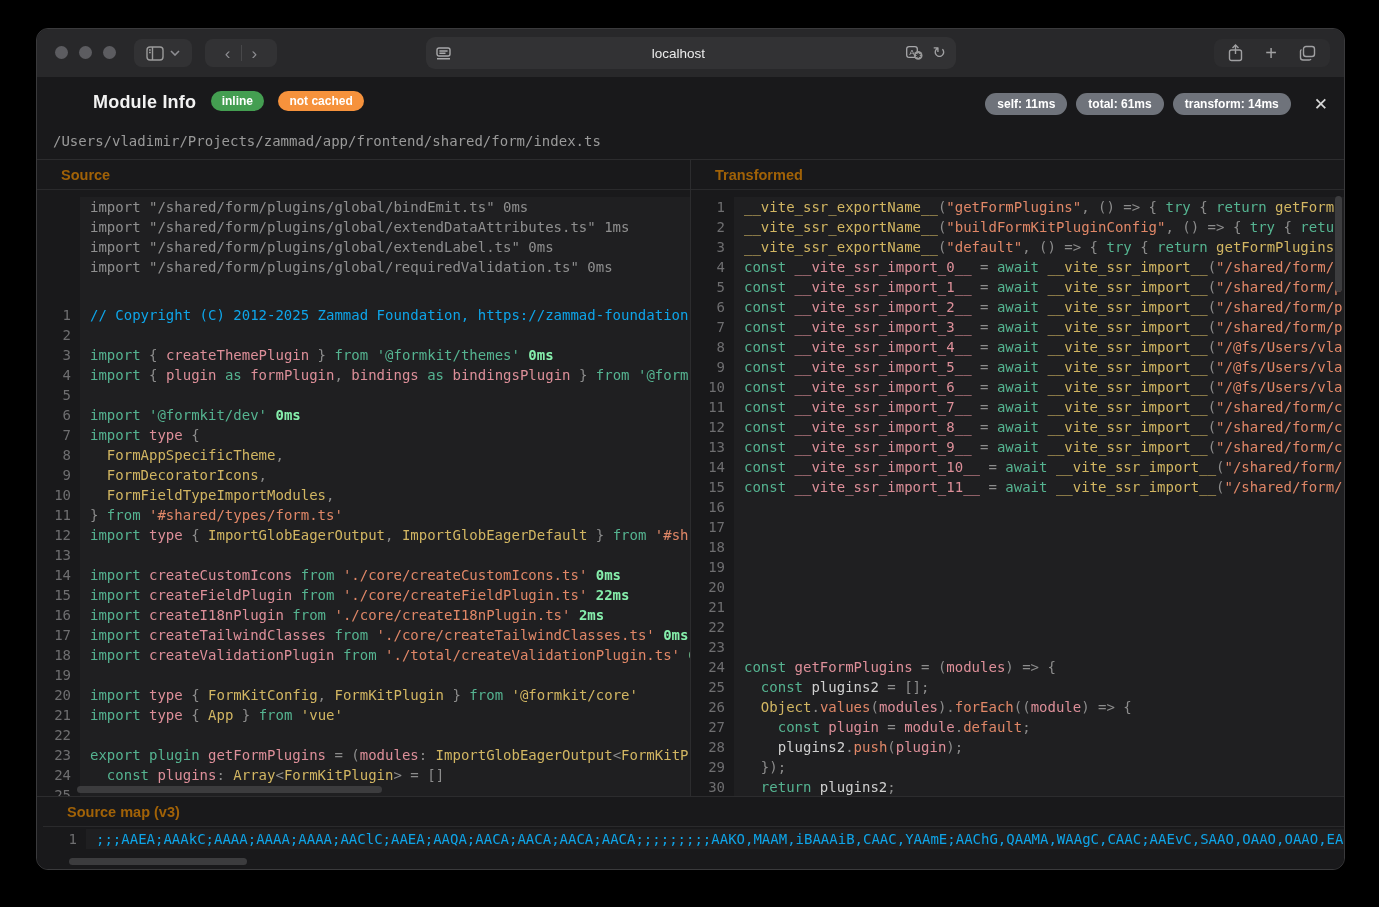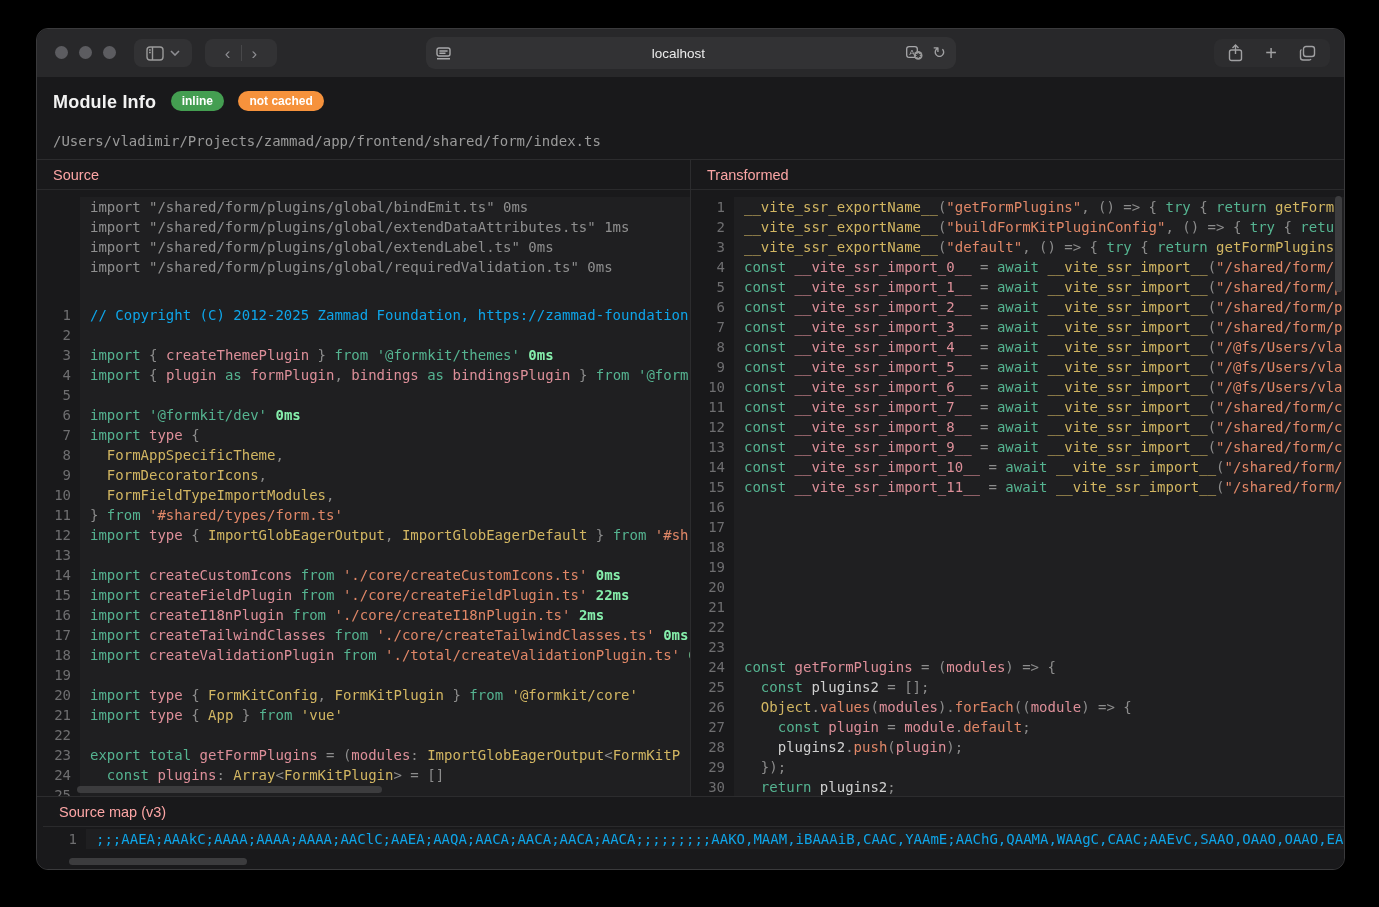--- a/index.html
+++ b/index.html
@@ -22,39 +22,39 @@
   .url-bar{position:absolute;left:389px;top:8px;width:530px;height:32px;background:#323234;
     border-radius:9px;display:flex;align-items:center;padding:0 10px;box-sizing:border-box;color:#a8a8aa;}
   .url-text{flex:1;text-align:center;color:#ececec;font-size:13.5px;}
   .url-right{display:flex;align-items:center;gap:10px;}
   .right-icons{position:absolute;right:14px;top:10px;height:28px;display:flex;align-items:center;
     gap:22px;background:#2d2d2f;border-radius:8px;padding:0 14px;color:#9b9b9b;}
   .gl{font-size:16px;line-height:1;color:#a0a0a2;}
   svg.ic{display:block;}
   
   .content{position:absolute;top:48px;left:0;right:0;bottom:0;background:#19191b;}
-  .mi-header{position:relative;padding:14px 16px 0 16px;height:34px;}
+  .mi-header{position:relative;padding:14px 16px 0 16px;height:34px;margin-left:40px;}
   .mi-title{font-size:18px;font-weight:bold;color:#f2f2f2;letter-spacing:.2px;}
   .badge{display:inline-block;margin-left:10px;padding:3px 11px;border-radius:999px;
     font-size:12px;font-weight:bold;color:#fff;vertical-align:3px;}
   .badge-green{background:#449e51;}
   .badge-orange{background:#f6923c;}
   .mi-right{position:absolute;right:16px;top:16px;display:flex;align-items:center;gap:9px;}
   .pill{background:rgba(158,165,175,.65);color:#fff;font-size:12px;font-weight:bold;
     padding:4px 12px;border-radius:999px;}
   .close-x{margin-left:14px;color:#d8d8d8;font-size:17px;cursor:default;line-height:1;}
   .mi-path{padding:8px 16px 0 16px;font-family:"DejaVu Sans Mono",monospace;font-size:14px;color:#9a9a9a;}
   
   .panels{position:absolute;top:82px;left:0;right:0;bottom:72px;display:flex;
     border-top:1px solid #2c2c2e;border-bottom:1px solid #2c2c2e;}
   .panel{position:relative;overflow:hidden;box-sizing:border-box;}
   .panel-src{width:654px;border-right:1px solid #2c2c2e;}
   .panel-tr{flex:1;}
-  .panel-title{height:29px;display:flex;align-items:center;padding:0 16px;font-size:14.5px;
-    font-weight:normal;color:#fca5a5;border-bottom:1px solid #2a2a2c;}
+  .panel-title{height:29px;display:flex;align-items:center;padding:0 24px;font-size:14.5px;
+    font-weight:bold;color:#a16207;border-bottom:1px solid #2a2a2c;}
   .panel-body{position:absolute;top:30px;left:0;right:0;bottom:0;overflow:hidden;padding-top:7px;}
   
   .cl{display:flex;height:20px;line-height:20px;font-family:"DejaVu Sans Mono",monospace;font-size:14px;}
   .ln{flex:0 0 34px;text-align:right;padding-right:9px;color:#6e6e70;}
   .ct{flex:1 1 auto;background:#1f1f21;padding-left:10px;white-space:pre;overflow:hidden;}
   .gaprow{height:28px;}
   .gaprow .ct{height:28px;}
   .sg-g{color:#55b491;} .sg-i{color:#dd8f99;} .sg-s{color:#e08767;} .sg-y{color:#d2b662;}
   .sg-p{color:#8c8c8c;} .sg-c{color:#0ea5e9;} .sg-d{color:#86efac;font-weight:bold;} .sg-t{color:#cfcfcf;}
   .sg-dep{color:#8f8f8f;}
@@ -138,20 +138,26 @@
           </svg>
         </span>
       </div>
     </div>
 
     <div class="content">
       <div class="mi-header">
         <span class="mi-title">Module Info</span>
         <span class="badge badge-green">inline</span>
         <span class="badge badge-orange">not cached</span>
+        <span class="mi-right">
+          <span class="pill">self: 11ms</span>
+          <span class="pill">total: 61ms</span>
+          <span class="pill">transform: 14ms</span>
+          <span class="close-x">✕</span>
+        </span>
       </div>
       <div class="mi-path">/Users/vladimir/Projects/zammad/app/frontend/shared/form/index.ts</div>
 
       <div class="panels">
         <div class="panel panel-src">
           <div class="panel-title">Source</div>
           <div class="panel-body">
               <div class="cl">
                 <span class="ln"></span>
                 <span class="ct"><span class="sg-dep">import "/shared/form/plugins/global/bindEmit.ts" 0ms</span></span>
@@ -255,21 +261,21 @@
               <div class="cl">
                 <span class="ln">21</span>
                 <span class="ct"><span class="sg-g">import</span><span class="sg-i"> type</span><span class="sg-p"> { </span><span class="sg-y">App</span><span class="sg-p"> } </span><span class="sg-g">from </span><span class="sg-y">'vue'</span></span>
               </div>
               <div class="cl">
                 <span class="ln">22</span>
                 <span class="ct"></span>
               </div>
               <div class="cl">
                 <span class="ln">23</span>
-                <span class="ct"><span class="sg-g">export total</span><span class="sg-i"> getFormPlugins</span><span class="sg-p"> = (</span><span class="sg-i">modules</span><span class="sg-p">: </span><span class="sg-y">ImportGlobEagerOutput</span><span class="sg-p">&lt;</span><span class="sg-y">FormKitP</span></span>
+                <span class="ct"><span class="sg-g">export plugin</span><span class="sg-i"> getFormPlugins</span><span class="sg-p"> = (</span><span class="sg-i">modules</span><span class="sg-p">: </span><span class="sg-y">ImportGlobEagerOutput</span><span class="sg-p">&lt;</span><span class="sg-y">FormKitP</span></span>
               </div>
               <div class="cl">
                 <span class="ln">24</span>
                 <span class="ct"><span class="sg-g">  const</span><span class="sg-i"> plugins</span><span class="sg-p">: </span><span class="sg-y">Array</span><span class="sg-p">&lt;</span><span class="sg-y">FormKitPlugin</span><span class="sg-p">&gt; = []</span></span>
               </div>
               <div class="cl">
                 <span class="ln">25</span>
                 <span class="ct"></span>
               </div>
             </div>

